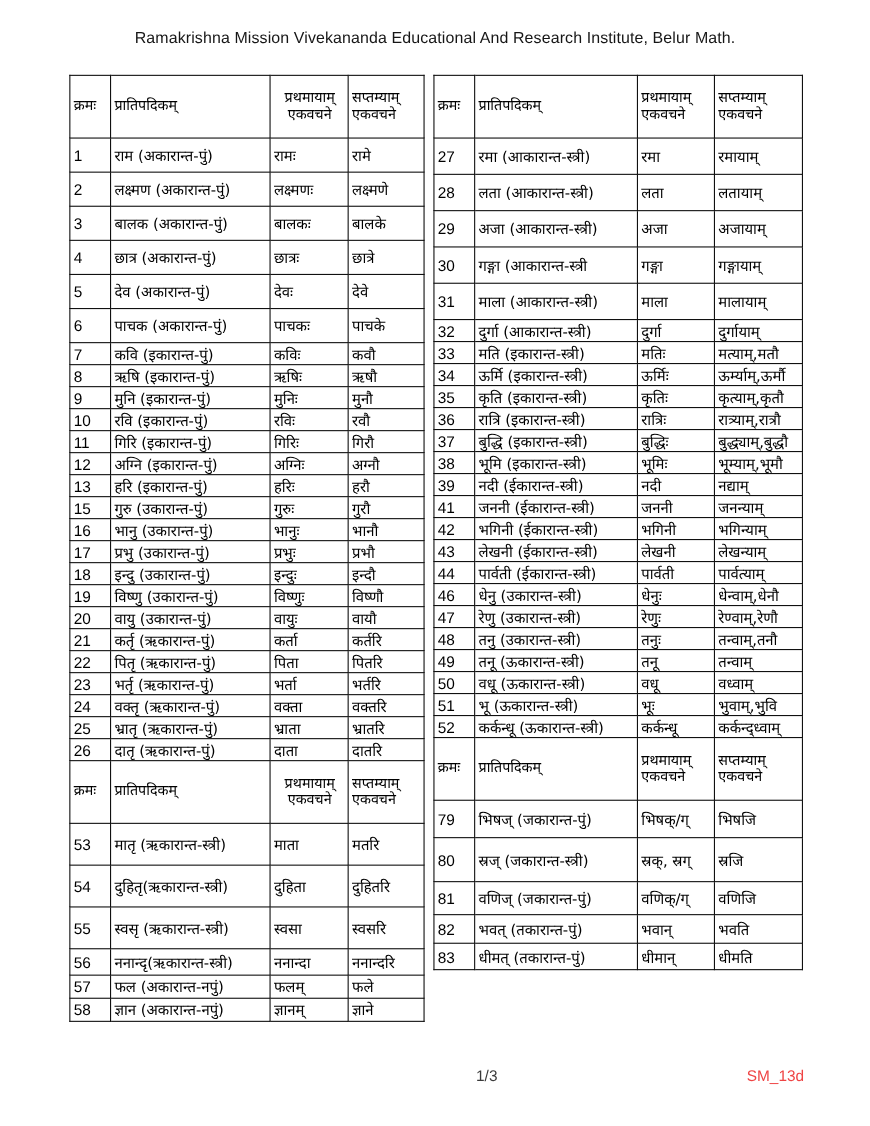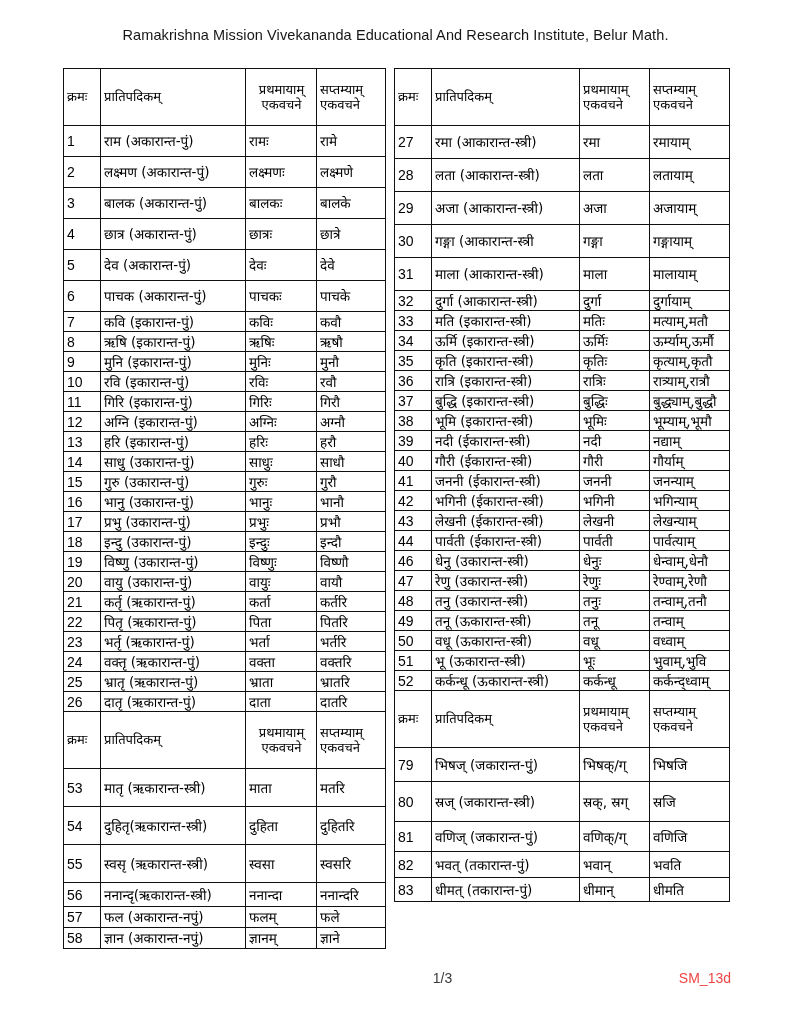--- a/index.html
+++ b/index.html
@@ -136,26 +136,20 @@
           <td class="col-pra">अग्निः</td>
           <td class="col-sap">अग्नौ</td>
         </tr>
         <tr>
           <td class="col-num">13</td>
           <td class="col-stem">हरि (इकारान्त-पुं)</td>
           <td class="col-pra">हरिः</td>
           <td class="col-sap">हरौ</td>
         </tr>
         <tr>
-          <td class="col-num">14</td>
-          <td class="col-stem">साधु (उकारान्त-पुं)</td>
-          <td class="col-pra">साधुः</td>
-          <td class="col-sap">साधौ</td>
-        </tr>
-        <tr>
           <td class="col-num">15</td>
           <td class="col-stem">गुरु (उकारान्त-पुं)</td>
           <td class="col-pra">गुरुः</td>
           <td class="col-sap">गुरौ</td>
         </tr>
         <tr>
           <td class="col-num">16</td>
           <td class="col-stem">भानु (उकारान्त-पुं)</td>
           <td class="col-pra">भानुः</td>
           <td class="col-sap">भानौ</td>
@@ -357,26 +351,20 @@
           <td class="col-pra">भूमिः</td>
           <td class="col-sap">भूम्याम्,भूमौ</td>
         </tr>
         <tr>
           <td class="col-num">39</td>
           <td class="col-stem">नदी (ईकारान्त-स्त्री)</td>
           <td class="col-pra">नदी</td>
           <td class="col-sap">नद्याम्</td>
         </tr>
         <tr>
-          <td class="col-num">40</td>
-          <td class="col-stem">गौरी (ईकारान्त-स्त्री)</td>
-          <td class="col-pra">गौरी</td>
-          <td class="col-sap">गौर्याम्</td>
-        </tr>
-        <tr>
           <td class="col-num">41</td>
           <td class="col-stem">जननी (ईकारान्त-स्त्री)</td>
           <td class="col-pra">जननी</td>
           <td class="col-sap">जनन्याम्</td>
         </tr>
         <tr>
           <td class="col-num">42</td>
           <td class="col-stem">भगिनी (ईकारान्त-स्त्री)</td>
           <td class="col-pra">भगिनी</td>
           <td class="col-sap">भगिन्याम्</td>

